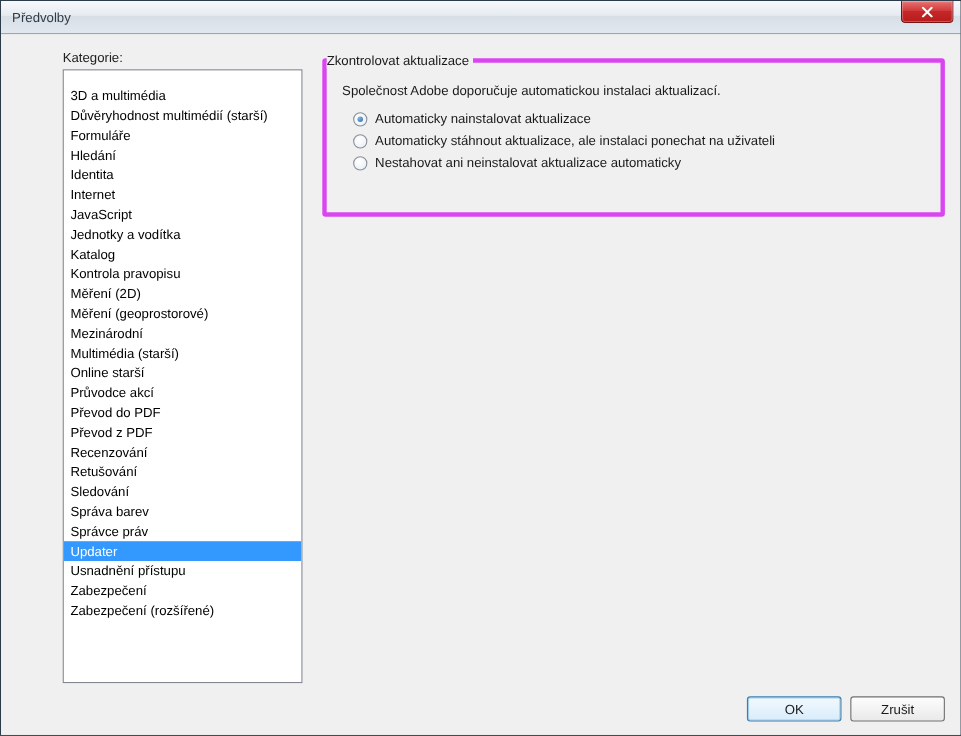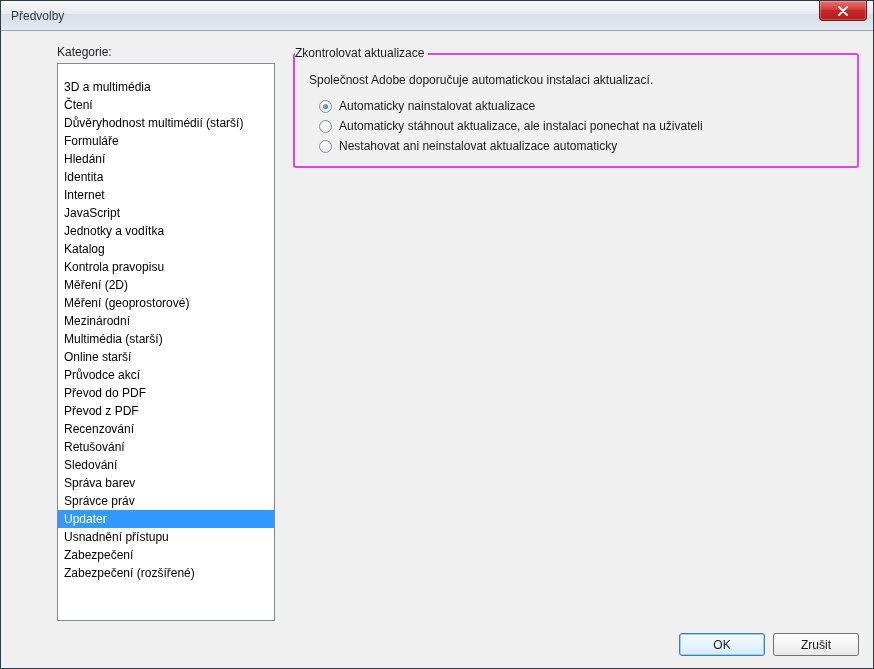--- a/index.html
+++ b/index.html
@@ -76,23 +76,23 @@
   }
   .listbox-item.selected {
     background: #3399ff;
     color: #fff;
   }
   .right-col {
     flex: 1;
     display: flex; flex-direction: column;
   }
   .group {
-    border: 2px solid #d946ef;
+    border: 4px solid #d946ef;
     border-radius: 3px;
-    padding: 12px 14px 7px 14px;
+    padding: 12px 14px 32px 14px;
     background: #f0f0f0;
     position: relative;
     margin-top: 8px;
   }
   .group-title {
     position: absolute;
     top: -9px; left: 0;
     font-size: 12px;
     color: #1a1a1a;
     background: #f0f0f0;
@@ -169,21 +169,20 @@
     </div>
   </div>
 
   <div class="client">
     <div class="body-area">
 
       <div class="left-col">
         <div class="label">Kategorie:</div>
         <div class="listbox" id="category-list">
             <div class="listbox-item">3D a multimédia</div>
-            <div class="listbox-item">Čtení</div>
             <div class="listbox-item">Důvěryhodnost multimédií (starší)</div>
             <div class="listbox-item">Formuláře</div>
             <div class="listbox-item">Hledání</div>
             <div class="listbox-item">Identita</div>
             <div class="listbox-item">Internet</div>
             <div class="listbox-item">JavaScript</div>
             <div class="listbox-item">Jednotky a vodítka</div>
             <div class="listbox-item">Katalog</div>
             <div class="listbox-item">Kontrola pravopisu</div>
             <div class="listbox-item">Měření (2D)</div>

